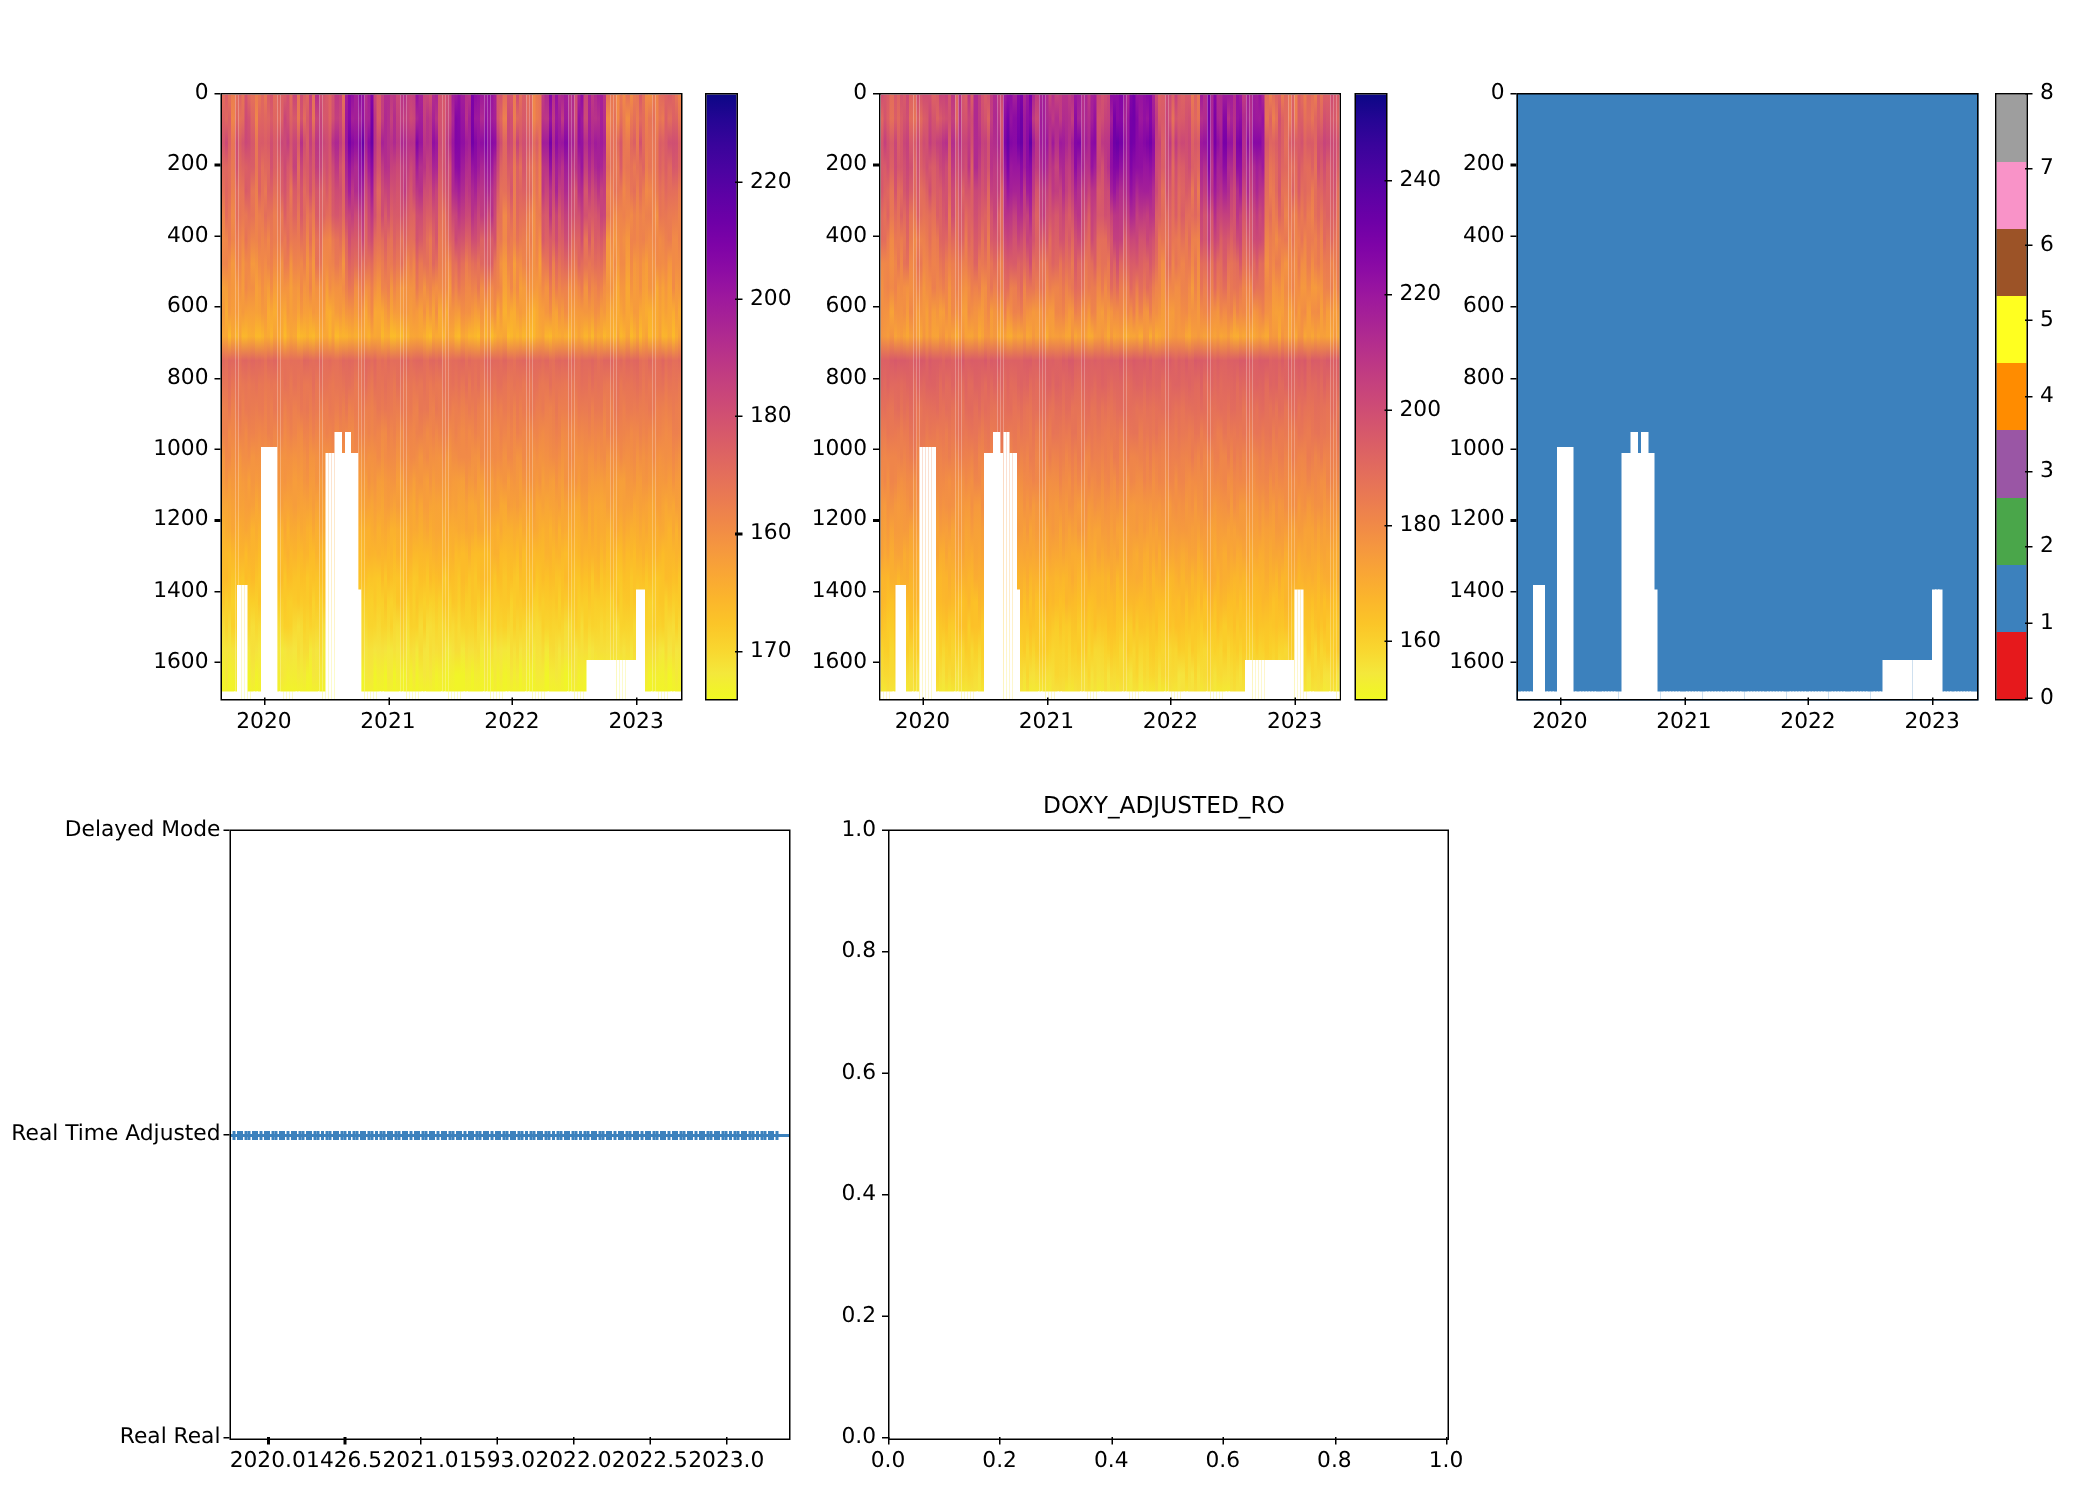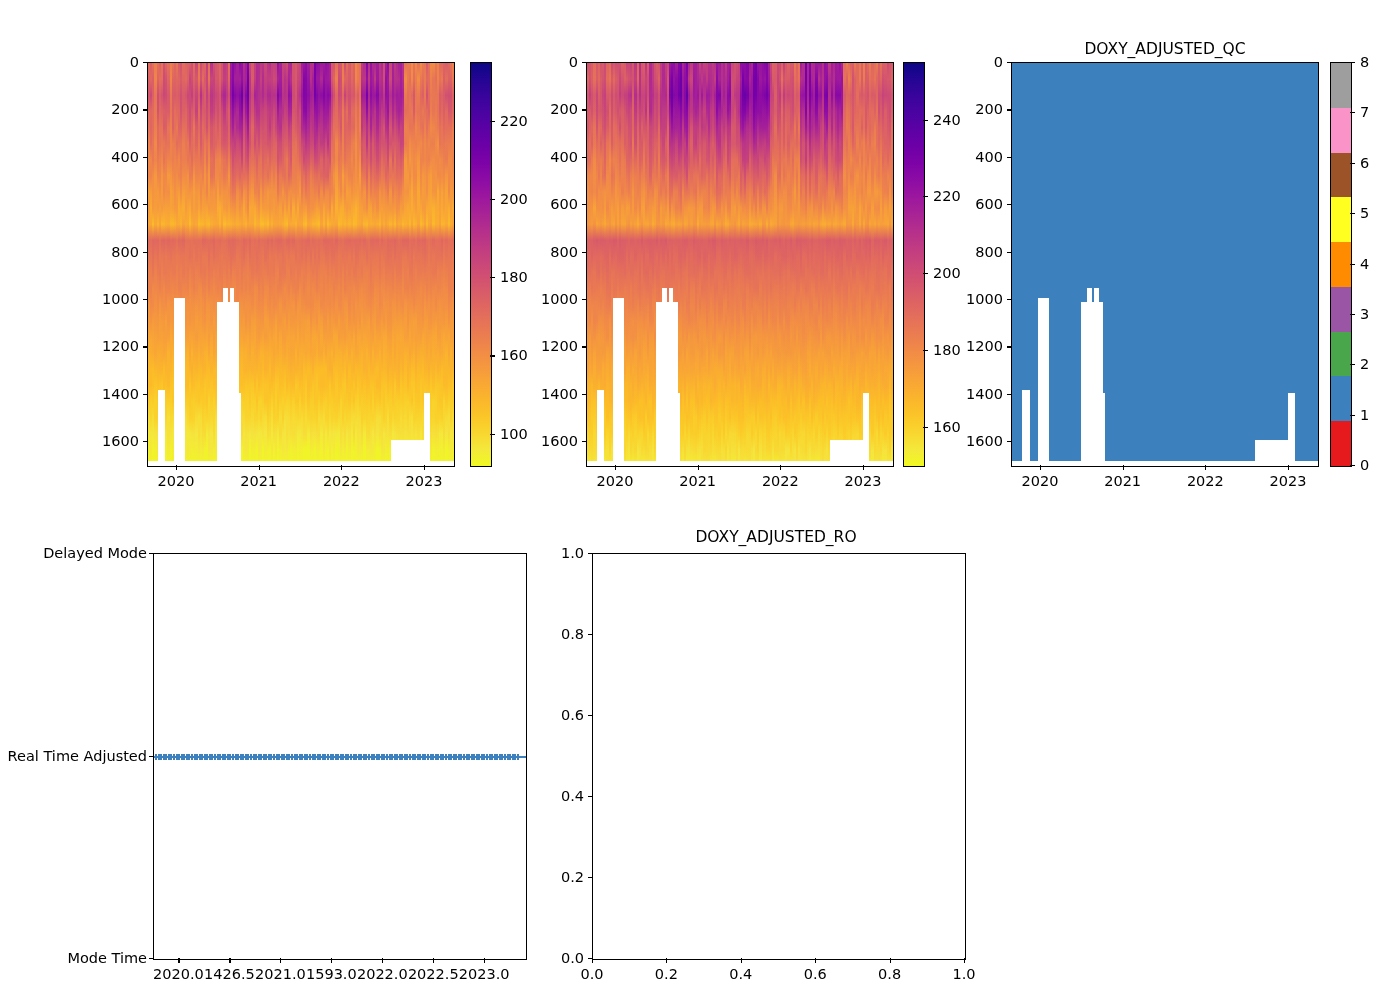--- a/index.html
+++ b/index.html
@@ -346,21 +346,21 @@
       <div class="tick-x" style="left: 258.649px; top: 473px;">2021</div>
       <div class="tmk-x" style="left: 258.649px; top: 465px;"></div>
       <div class="tick-x" style="left: 341.351px; top: 473px;">2022</div>
       <div class="tmk-x" style="left: 341.351px; top: 465px;"></div>
       <div class="tick-x" style="left: 424.054px; top: 473px;">2023</div>
       <div class="tmk-x" style="left: 424.054px; top: 465px;"></div>
     </div>
 
   <div class="cbar" id="cb1" style="left: 470px; top: 62px; width: 22px; height: 405px; background: linear-gradient(rgb(12, 7, 134) 0%, rgb(37, 5, 148) 4.2%, rgb(57, 4, 155) 8.3%, rgb(75, 3, 161) 12.5%, rgb(93, 1, 165) 16.7%, rgb(109, 0, 167) 20.8%, rgb(126, 3, 167) 25%, rgb(141, 12, 164) 29.2%, rgb(156, 23, 158) 33.3%, rgb(168, 35, 149) 37.5%, rgb(181, 47, 140) 41.7%, rgb(192, 59, 130) 45.8%, rgb(202, 71, 121) 50%, rgb(211, 83, 111) 54.2%, rgb(219, 96, 101) 58.3%, rgb(227, 109, 92) 62.5%, rgb(234, 122, 82) 66.7%, rgb(240, 136, 72) 70.8%, rgb(245, 151, 63) 75%, rgb(249, 166, 53) 79.2%, rgb(251, 181, 44) 83.3%, rgb(251, 197, 40) 87.5%, rgb(249, 214, 47) 91.7%, rgb(244, 232, 59) 95.8%, rgb(240, 249, 33) 100%);"></div>
   <div id="cb1ticks">
-      <div class="tick-y" style="left: 500px; width: 48px; text-align: left; top: 433.699px;">100</div>
+      <div class="tick-y" style="left: 500px; width: 48px; text-align: left; top: 433.699px;">170</div>
       <div class="tmk-cb" style="left: 490px; top: 433.699px;"></div>
       <div class="tick-y" style="left: 500px; width: 48px; text-align: left; top: 355.447px;">160</div>
       <div class="tmk-cb" style="left: 490px; top: 355.447px;"></div>
       <div class="tick-y" style="left: 500px; width: 48px; text-align: left; top: 277.194px;">180</div>
       <div class="tmk-cb" style="left: 490px; top: 277.194px;"></div>
       <div class="tick-y" style="left: 500px; width: 48px; text-align: left; top: 198.942px;">200</div>
       <div class="tmk-cb" style="left: 490px; top: 198.942px;"></div>
       <div class="tick-y" style="left: 500px; width: 48px; text-align: left; top: 120.689px;">220</div>
       <div class="tmk-cb" style="left: 490px; top: 120.689px;"></div>
     </div>
@@ -687,21 +687,20 @@
       <div class="tick-y" style="left: 933px; width: 48px; text-align: left; top: 349.857px;">180</div>
       <div class="tmk-cb" style="left: 923px; top: 349.857px;"></div>
       <div class="tick-y" style="left: 933px; width: 48px; text-align: left; top: 273.095px;">200</div>
       <div class="tmk-cb" style="left: 923px; top: 273.095px;"></div>
       <div class="tick-y" style="left: 933px; width: 48px; text-align: left; top: 196.333px;">220</div>
       <div class="tmk-cb" style="left: 923px; top: 196.333px;"></div>
       <div class="tick-y" style="left: 933px; width: 48px; text-align: left; top: 119.571px;">240</div>
       <div class="tmk-cb" style="left: 923px; top: 119.571px;"></div>
     </div>
 
-  <div class="axtitle" style="left:1011px;top:40px;width:308px;">DOXY_ADJUSTED_QC</div>
   <div class="panel" id="p3" style="left: 1011px; top: 62px; width: 308px; height: 405px; background: rgb(60, 129, 189);">
       <div class="gap" style="left: -0.3px; width: 3.05493px; top: 398.259px; bottom: 0px;"></div>
       <div class="gap" style="left: 1.85493px; width: 3.05493px; top: 398.259px; bottom: 0px;"></div>
       <div class="gap" style="left: 4.00986px; width: 3.05493px; top: 398.259px; bottom: 0px;"></div>
       <div class="gap" style="left: 6.16479px; width: 3.05493px; top: 398.259px; bottom: 0px;"></div>
       <div class="gap" style="left: 8.31972px; width: 3.05493px; top: 398.259px; bottom: 0px;"></div>
       <div class="gap" style="left: 10.4746px; width: 3.05493px; top: 327.141px; bottom: 0px;"></div>
       <div class="gap" style="left: 12.6296px; width: 3.05493px; top: 327.141px; bottom: 0px;"></div>
       <div class="gap" style="left: 14.7845px; width: 3.05493px; top: 327.141px; bottom: 0px;"></div>
       <div class="gap" style="left: 16.9394px; width: 3.05493px; top: 398.259px; bottom: 0px;"></div>
@@ -1029,21 +1028,21 @@
       <div class="modemark" style="left: 344.865px; top: 199.5px;"></div>
       <div class="modemark" style="left: 347.431px; top: 199.5px;"></div>
       <div class="modemark" style="left: 349.997px; top: 199.5px;"></div>
       <div class="modemark" style="left: 352.563px; top: 199.5px;"></div>
       <div class="modemark" style="left: 355.129px; top: 199.5px;"></div>
       <div class="modemark" style="left: 357.695px; top: 199.5px;"></div>
       <div class="modemark" style="left: 360.261px; top: 199.5px;"></div>
       <div class="modemark" style="left: 362.827px; top: 199.5px;"></div>
     </div>
   <div id="p4ticks">
-      <div class="tick-y" style="left: 0px; width: 147px; top: 958px;">Mode Time</div>
+      <div class="tick-y" style="left: 0px; width: 147px; top: 958px;">Real Real</div>
       <div class="tmk-y" style="left: 148.5px; top: 958px;"></div>
       <div class="tick-y" style="left: 0px; width: 147px; top: 755.5px;">Real Time Adjusted</div>
       <div class="tmk-y" style="left: 148.5px; top: 755.5px;"></div>
       <div class="tick-y" style="left: 0px; width: 147px; top: 553px;">Delayed Mode</div>
       <div class="tmk-y" style="left: 148.5px; top: 553px;"></div>
       <div class="tick-x" style="left: 178.479px; top: 966px;">2020.0</div>
       <div class="tmk-x" style="left: 178.479px; top: 958px;"></div>
       <div class="tick-x" style="left: 229.438px; top: 966px;">1426.5</div>
       <div class="tmk-x" style="left: 229.438px; top: 958px;"></div>
       <div class="tick-x" style="left: 280.397px; top: 966px;">2021.0</div>

